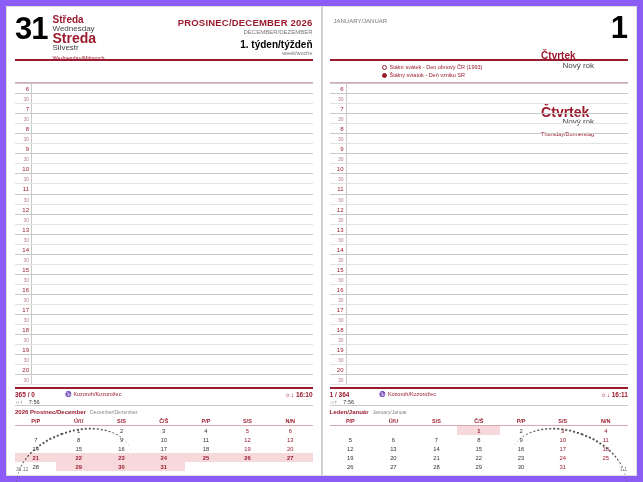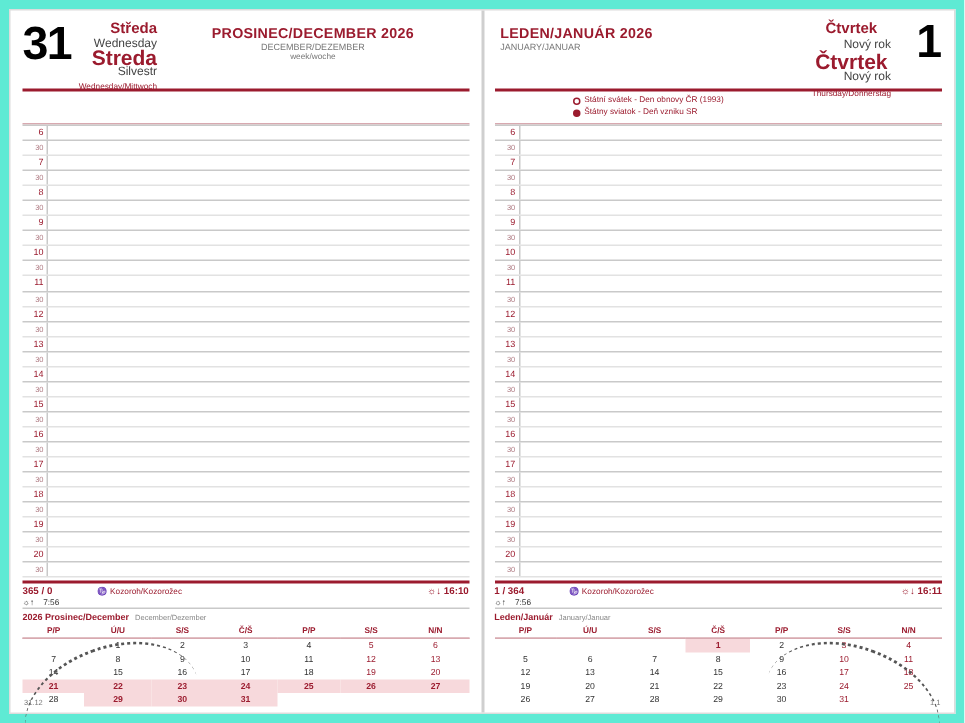--- a/index.html
+++ b/index.html
@@ -6,21 +6,21 @@
   html, body { margin:0; padding:0; }
   body {
     width:643px; height:482px;
     background:#ffffff;
     font-family:"Liberation Sans", sans-serif;
     overflow:hidden;
   }
   .planner {
     position:relative;
     width:643px; height:482px;
-    background:#5eead4;
+    background:#8b5cf6;
   }
   
   .spread {
     position:absolute;
     left:6px; top:6px;
     width:631px; height:470px;
     background:#ffffff;
     border:1px solid #dcdcdc;
     display:flex;
   }
@@ -45,30 +45,29 @@
   .bignum {
     font-size:31px;
     font-weight:bold;
     line-height:28px;
     color:#000;
     letter-spacing:-1px;
   }
   .daynames {
     margin-left:5px;
     line-height:9px;
-    text-align:right;
   }
   .dn1 { font-size:10px; font-weight:bold; color:#9b1b2e; }
   .dn2 { font-size:8px; color:#444; }
   .dn3 { font-size:14px; font-weight:bold; color:#9b1b2e; margin-top:1px;}
   .dn4 { font-size:8px; color:#444; }
   .dn5 { font-size:5.5px; color:#9b1b2e; margin-top:2px; }
   .hdr-center {
     flex:1;
-    text-align:center;
+    text-align:right;
     padding-top:2px;
   }
   .hdr-center.r { text-align:left; padding-left:4px;}
   .month {
     font-size:9.5px;
     font-weight:bold;
     color:#9b1b2e;
     letter-spacing:0.2px;
   }
   .month-sub {
@@ -80,21 +79,21 @@
     font-size:10px;
     font-weight:bold;
     color:#000;
     margin-top:4px;
   }
   .week-sub { font-size:5.5px; color:#777; }
   .hdr-right {
     text-align:right;
     line-height:10px;
   }
-  .hdr-right .dn1, .hdr-right .dn3 { text-align:center; }
+  .hdr-right .dn1, .hdr-right .dn3 { text-align:left;margin-top:36px; }
   .numright {
     font-size:31px;
     font-weight:bold;
     line-height:26px;
     color:#000;
     text-align:right;
   }
 
   
   .holidays {
@@ -234,20 +233,21 @@
         <div class="daynames">
           <div class="dn1">Středa</div>
           <div class="dn2">Wednesday</div>
           <div class="dn3">Streda</div>
           <div class="dn4">Silvestr</div>
           <div class="dn5">Wednesday/Mittwoch</div>
         </div>
         <div class="hdr-center">
           <div class="month">PROSINEC/DECEMBER 2026</div>
           <div class="month-sub">DECEMBER/DEZEMBER</div>
+          <div class="week">1. týden/týždeň</div>
           <div class="week-sub">week/woche</div>
         </div>
       </div>
 
       <div class="holidays">
         <div class="holiday-blank"></div>
         <div class="holiday-blank"></div>
       </div>
 
       <div class="grid">
@@ -469,21 +469,20 @@
       </div>
 
       <div class="pagenum l">31.12</div>
       <div class="perf l"></div>
     </div>
 
     <div class="page right">
 
       <div class="hdr">
         <div class="hdr-center r">
-          <div class="month">LEDEN/JANUÁR 2026</div>
           <div class="month-sub">JANUARY/JANUAR</div>
         </div>
         <div class="hdr-right">
           <div class="dn1">Čtvrtek</div>
           <div class="dn2">Nový rok</div>
           <div class="dn3">Čtvrtek</div>
           <div class="dn4">Nový rok</div>
           <div class="dn5">Thursday/Donnerstag</div>
         </div>
         <div class="numright" style="width:34px;">1</div>

